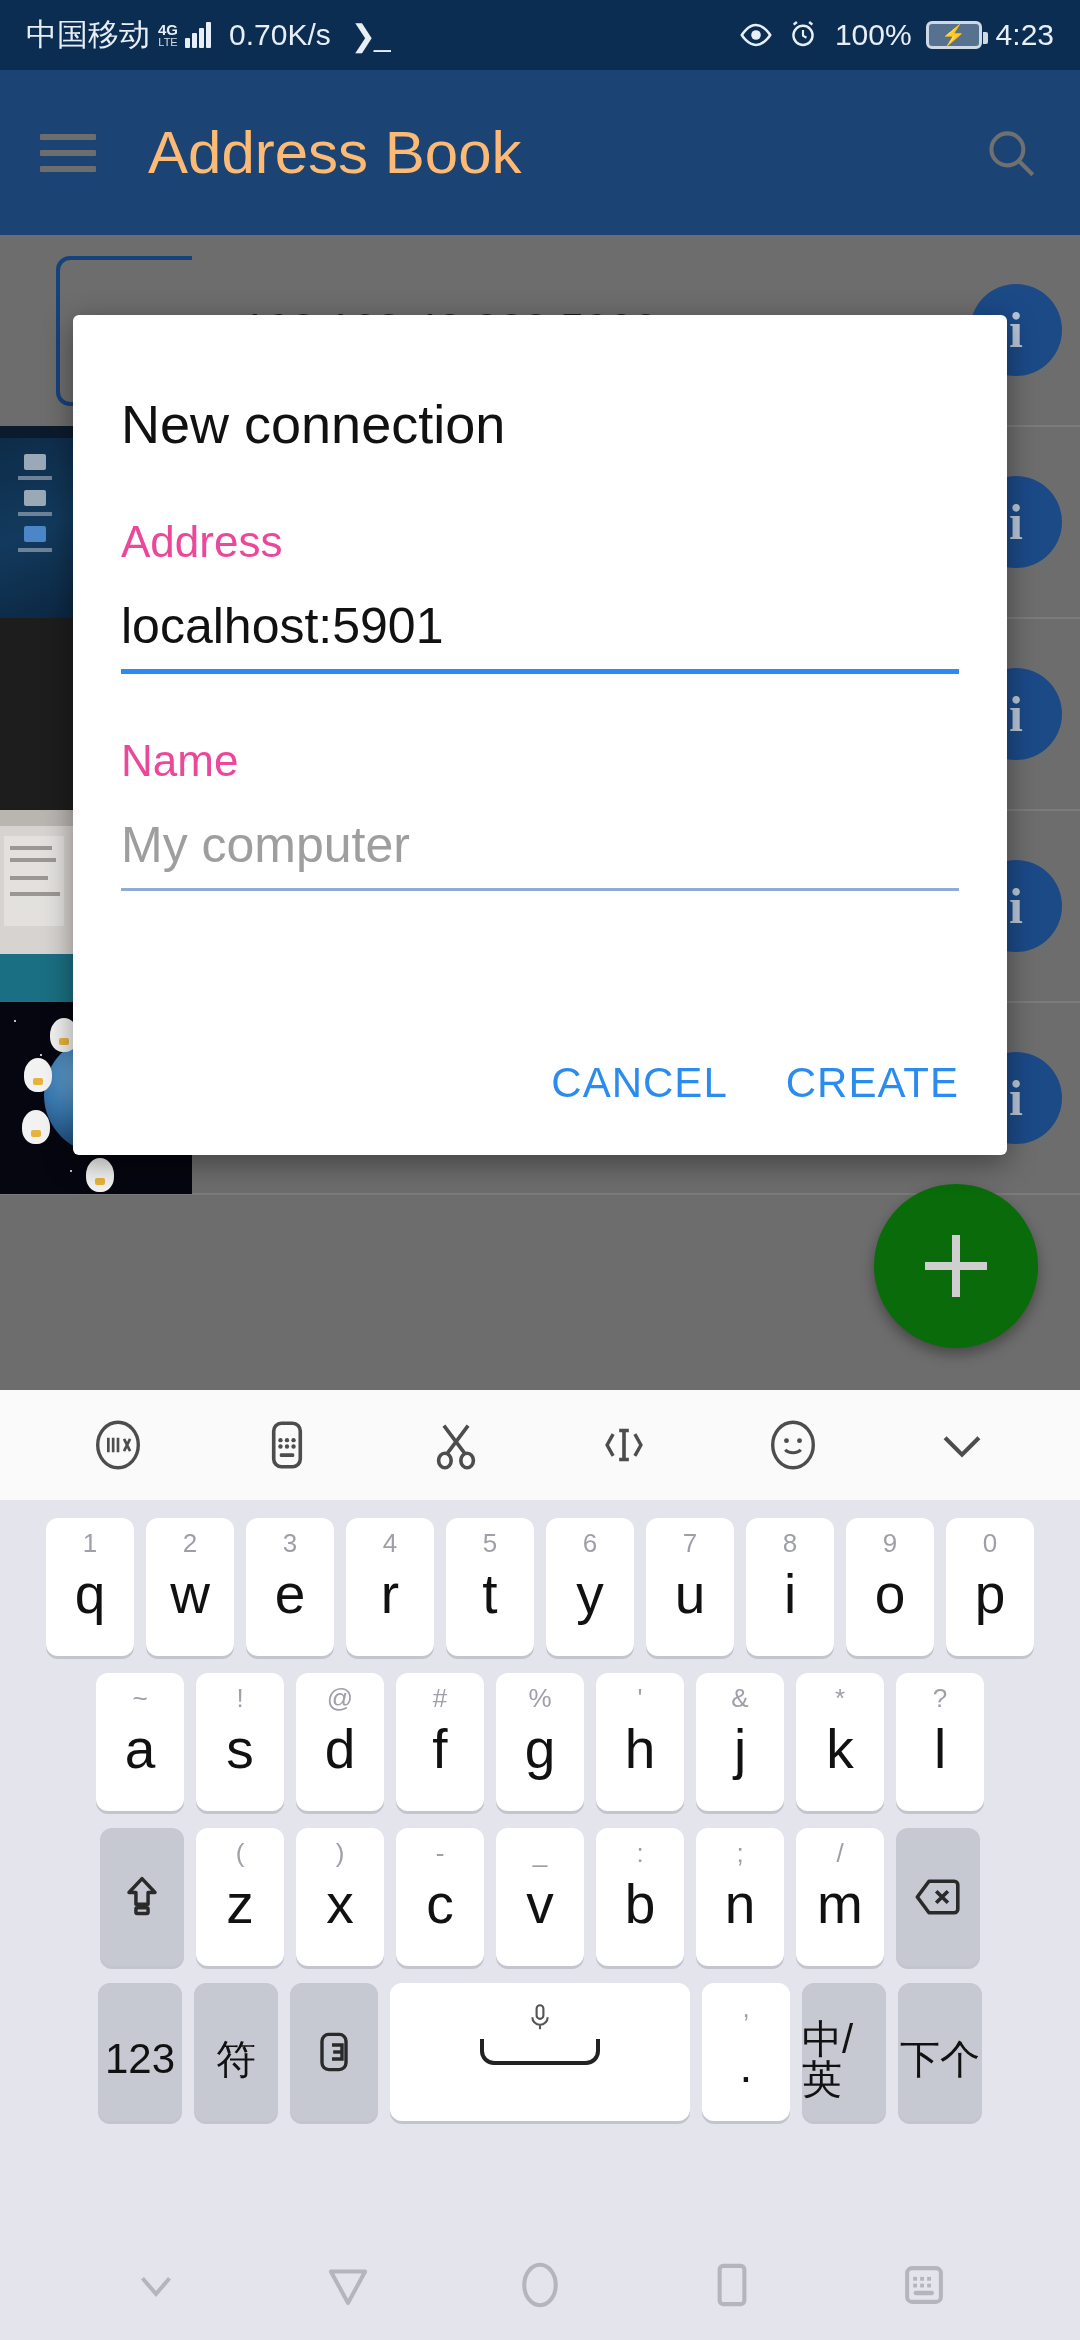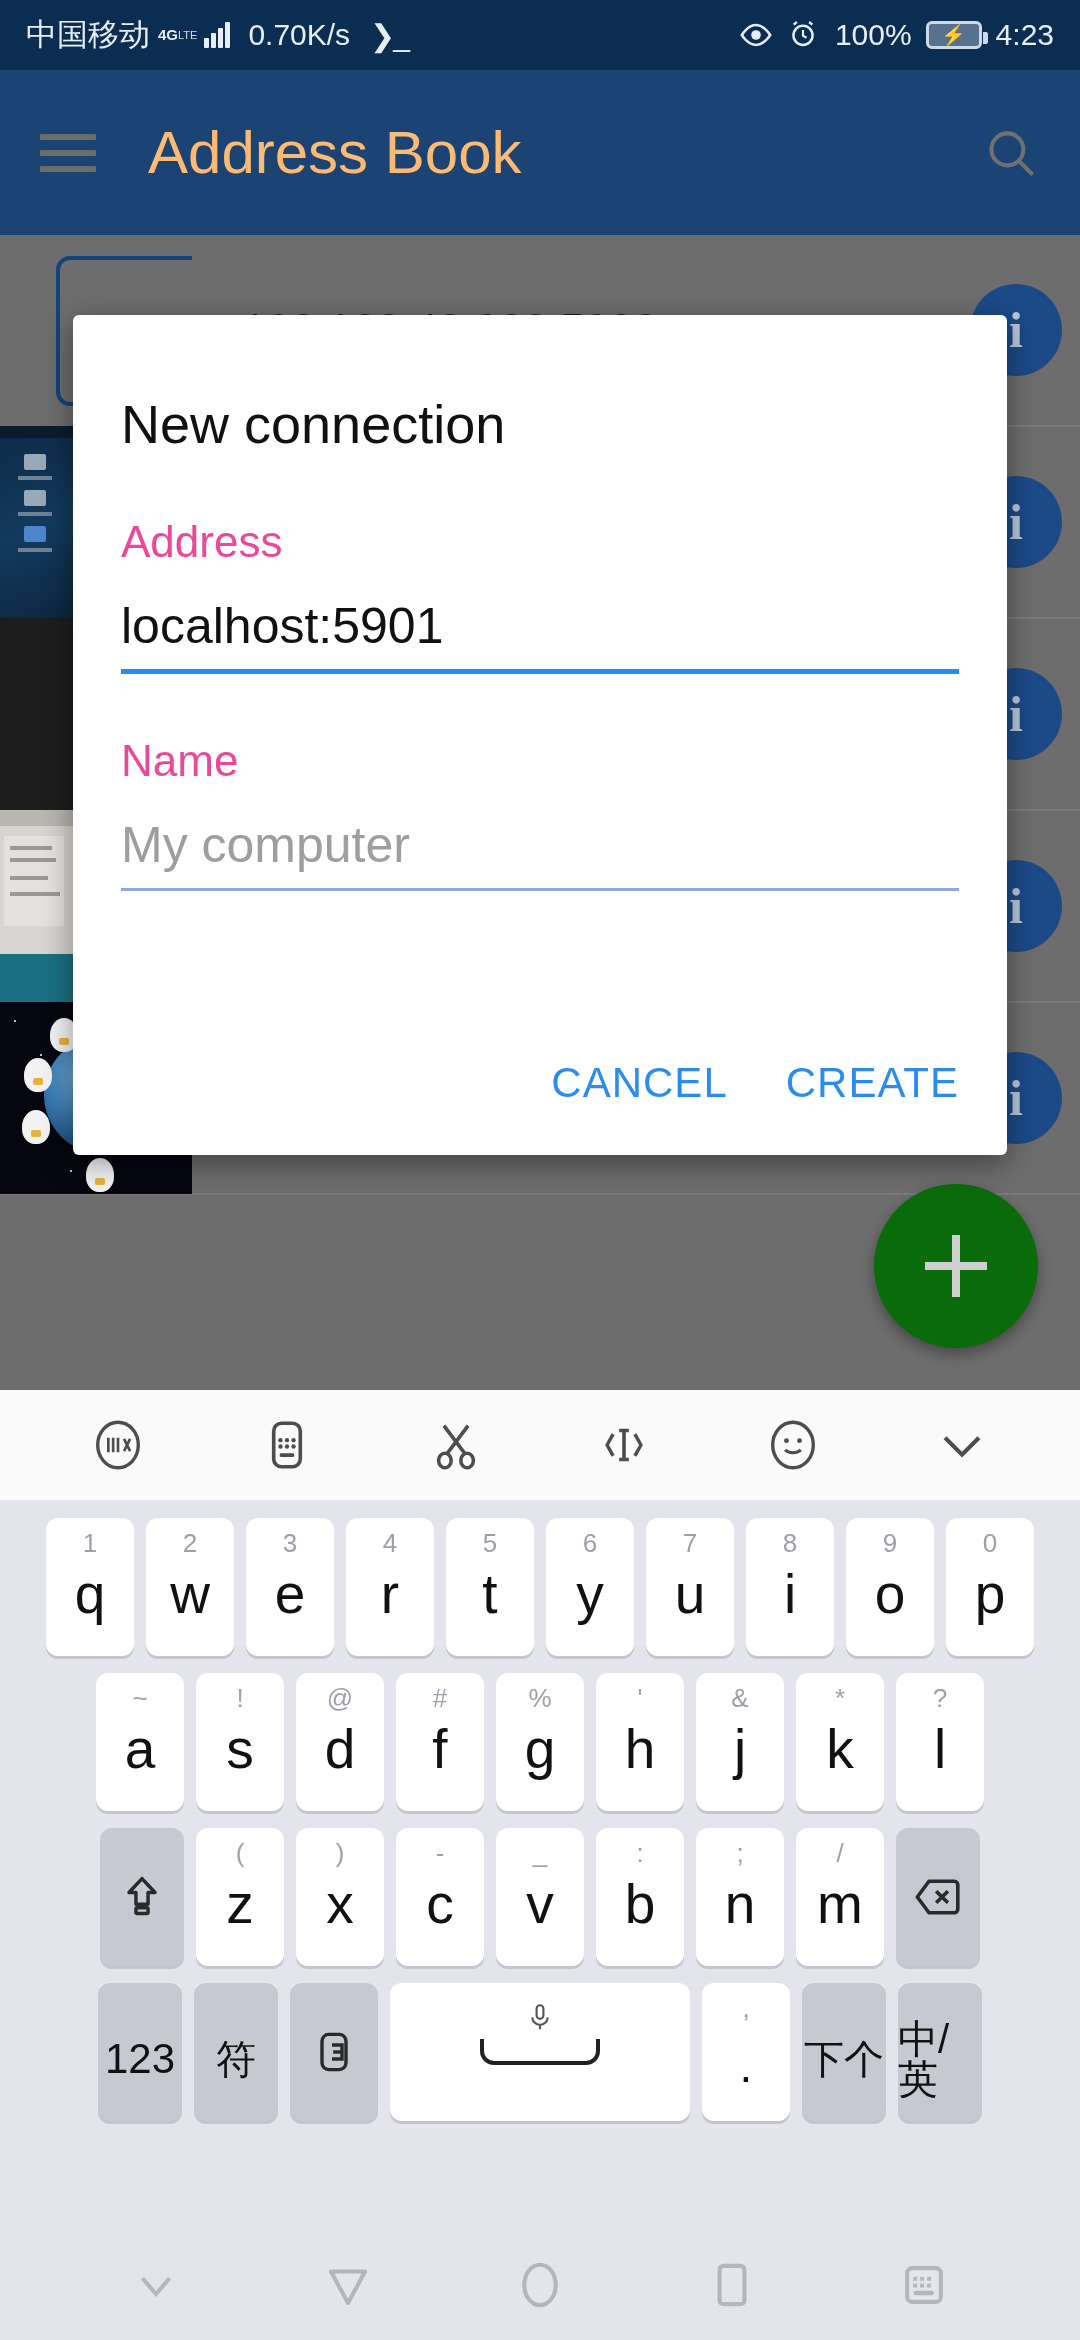--- a/index.html
+++ b/index.html
@@ -14,21 +14,21 @@
   .statusbar {
     position:absolute; left:0; top:0; width:1080px; height:70px;
     background:#0b2d52;
     display:flex; align-items:center;
     padding:0 26px;
     color:#e8eef5;
   }
   .sb-left { display:flex; align-items:center; gap:10px; flex:1; }
   .sb-right { display:flex; align-items:center; gap:14px; }
   .carrier { font-size:31px; letter-spacing:0px; }
-  .net-badge { display:flex; flex-direction:row; align-items:center; line-height:0.95; margin-left:-2px;}
+  .net-badge { display:flex; flex-direction:column; align-items:center; line-height:0.95; margin-left:-2px;}
   .net-badge .g4 { font-size:15px; font-weight:bold; }
   .net-badge .lte { font-size:11px; opacity:.9;}
   .bars { display:flex; align-items:flex-end; gap:2px; height:26px; margin-left:-3px;}
   .bars i { width:5px; background:#e8eef5; display:block; border-radius:1px;}
   .bars i:nth-child(1){height:10px}
   .bars i:nth-child(2){height:15px}
   .bars i:nth-child(3){height:20px}
   .bars i:nth-child(4){height:26px}
   .speed { font-size:30px; margin-left:8px;}
   .prompt-ico { font-size:30px; margin-left:10px; letter-spacing:-2px;}
@@ -564,24 +564,24 @@
               <path d="M6.6 11.4a5.4 5.4 0 0 0 10.8 0M12 16.8V20" stroke="#555" stroke-width="1.5" fill="none"></path>
             </svg>
         </span>
         <span class="bar"></span>
       </div>
       <div class="key period">
           <span class="sub">,</span>
           <span class="main">.</span>
         </div>
       <div class="key fn wide cjk">
+          <span class="main">中/英</span>
+        </div>
+      <div class="key fn wide cjk">
           <span class="main">下个</span>
-        </div>
-      <div class="key fn wide cjk">
-          <span class="main">中/英</span>
         </div>
     </div>
 
   </div>
 </div>
 
 <div class="navbar">
   <span class="nav-ico">
     <svg width="54" height="54" viewBox="0 0 24 24">
         <path d="M6 9l6 7 6-7" stroke="#b4b5bd" stroke-width="1.8" fill="none"></path>

